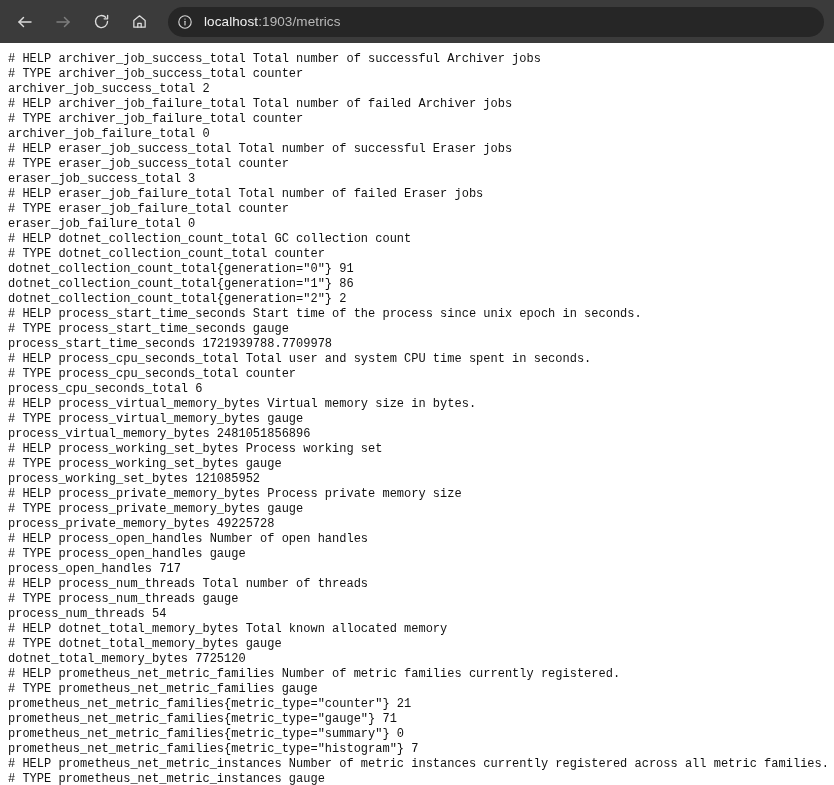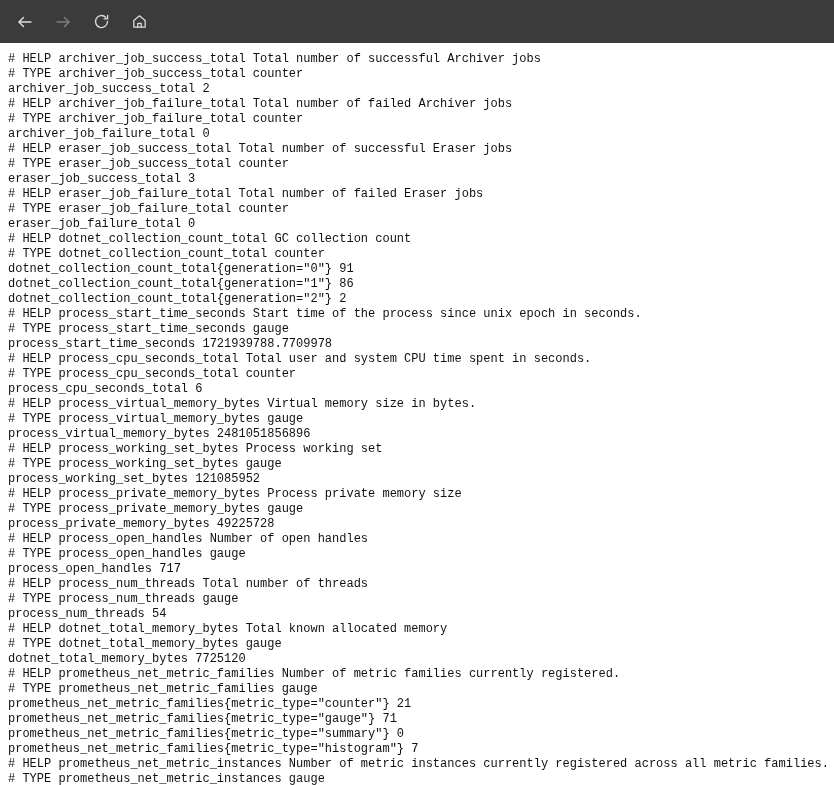--- a/index.html
+++ b/index.html
@@ -127,17 +127,27 @@
 
   <div class="nav-btn">
     <span>
       <svg width="17" height="17" viewBox="0 0 24 24" fill="none" stroke="#dcdcdc" stroke-width="1.8" stroke-linecap="round" stroke-linejoin="round">
         <path d="M4 10.5 12 4l8 6.5V20H4z"></path>
         <path d="M9.6 20v-5.2h4.8V20"></path>
       </svg>
     </span>
   </div>
 
+  <div id="url-bar">
+    <span class="site-info">
+      <svg width="16" height="16" viewBox="0 0 24 24" fill="none" stroke="#d6d6d6" stroke-width="1.7" stroke-linecap="round" stroke-linejoin="round">
+        <circle cx="12" cy="12" r="9.3"></circle>
+        <line x1="12" y1="11" x2="12" y2="16.5"></line>
+        <circle cx="12" cy="7.6" r="0.95" fill="#d6d6d6" stroke="none"></circle>
+      </svg>
+    </span>
+    <span id="url-text"><span class="url-host">localhost</span><span class="url-path">:1903/metrics</span></span>
+  </div>
 </div>
 
 <div id="page-content">
   <pre id="metrics-text"><span class="metrics-line"># HELP archiver_job_success_total Total number of successful Archiver jobs</span><span class="metrics-line"># TYPE archiver_job_success_total counter</span><span class="metrics-line">archiver_job_success_total 2</span><span class="metrics-line"># HELP archiver_job_failure_total Total number of failed Archiver jobs</span><span class="metrics-line"># TYPE archiver_job_failure_total counter</span><span class="metrics-line">archiver_job_failure_total 0</span><span class="metrics-line"># HELP eraser_job_success_total Total number of successful Eraser jobs</span><span class="metrics-line"># TYPE eraser_job_success_total counter</span><span class="metrics-line">eraser_job_success_total 3</span><span class="metrics-line"># HELP eraser_job_failure_total Total number of failed Eraser jobs</span><span class="metrics-line"># TYPE eraser_job_failure_total counter</span><span class="metrics-line">eraser_job_failure_total 0</span><span class="metrics-line"># HELP dotnet_collection_count_total GC collection count</span><span class="metrics-line"># TYPE dotnet_collection_count_total counter</span><span class="metrics-line">dotnet_collection_count_total{generation="0"} 91</span><span class="metrics-line">dotnet_collection_count_total{generation="1"} 86</span><span class="metrics-line">dotnet_collection_count_total{generation="2"} 2</span><span class="metrics-line"># HELP process_start_time_seconds Start time of the process since unix epoch in seconds.</span><span class="metrics-line"># TYPE process_start_time_seconds gauge</span><span class="metrics-line">process_start_time_seconds 1721939788.7709978</span><span class="metrics-line"># HELP process_cpu_seconds_total Total user and system CPU time spent in seconds.</span><span class="metrics-line"># TYPE process_cpu_seconds_total counter</span><span class="metrics-line">process_cpu_seconds_total 6</span><span class="metrics-line"># HELP process_virtual_memory_bytes Virtual memory size in bytes.</span><span class="metrics-line"># TYPE process_virtual_memory_bytes gauge</span><span class="metrics-line">process_virtual_memory_bytes 2481051856896</span><span class="metrics-line"># HELP process_working_set_bytes Process working set</span><span class="metrics-line"># TYPE process_working_set_bytes gauge</span><span class="metrics-line">process_working_set_bytes 121085952</span><span class="metrics-line"># HELP process_private_memory_bytes Process private memory size</span><span class="metrics-line"># TYPE process_private_memory_bytes gauge</span><span class="metrics-line">process_private_memory_bytes 49225728</span><span class="metrics-line"># HELP process_open_handles Number of open handles</span><span class="metrics-line"># TYPE process_open_handles gauge</span><span class="metrics-line">process_open_handles 717</span><span class="metrics-line"># HELP process_num_threads Total number of threads</span><span class="metrics-line"># TYPE process_num_threads gauge</span><span class="metrics-line">process_num_threads 54</span><span class="metrics-line"># HELP dotnet_total_memory_bytes Total known allocated memory</span><span class="metrics-line"># TYPE dotnet_total_memory_bytes gauge</span><span class="metrics-line">dotnet_total_memory_bytes 7725120</span><span class="metrics-line"># HELP prometheus_net_metric_families Number of metric families currently registered.</span><span class="metrics-line"># TYPE prometheus_net_metric_families gauge</span><span class="metrics-line">prometheus_net_metric_families{metric_type="counter"} 21</span><span class="metrics-line">prometheus_net_metric_families{metric_type="gauge"} 71</span><span class="metrics-line">prometheus_net_metric_families{metric_type="summary"} 0</span><span class="metrics-line">prometheus_net_metric_families{metric_type="histogram"} 7</span><span class="metrics-line"># HELP prometheus_net_metric_instances Number of metric instances currently registered across all metric families.</span><span class="metrics-line"># TYPE prometheus_net_metric_instances gauge</span></pre>
 </div>
 
 </body></html>

